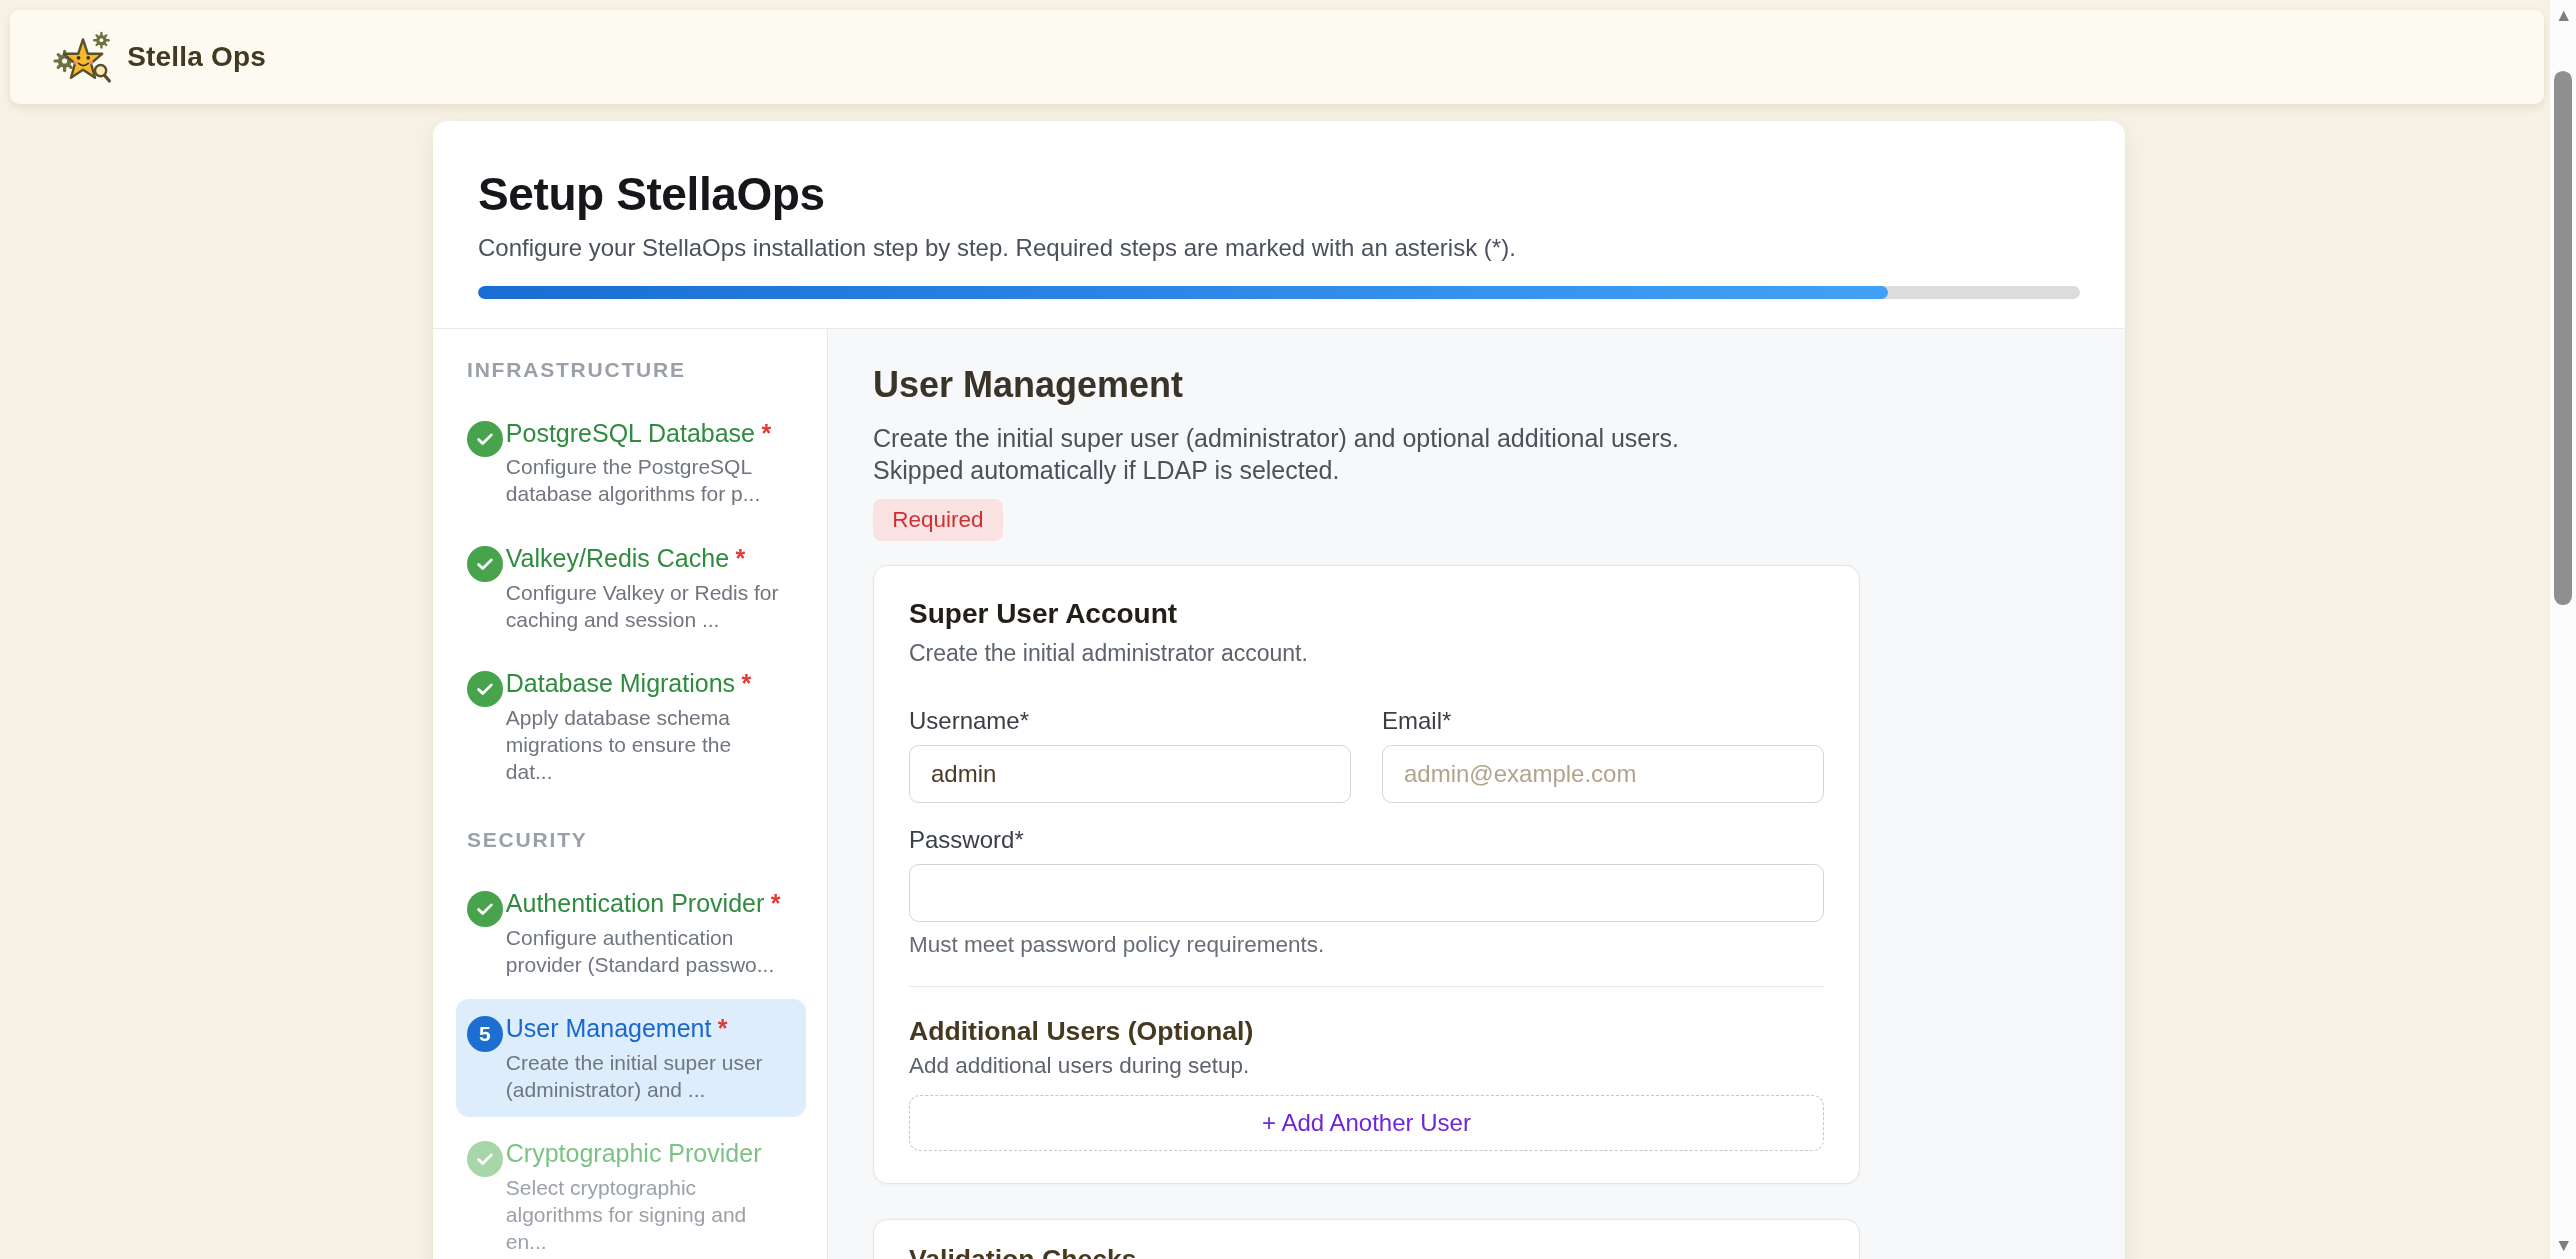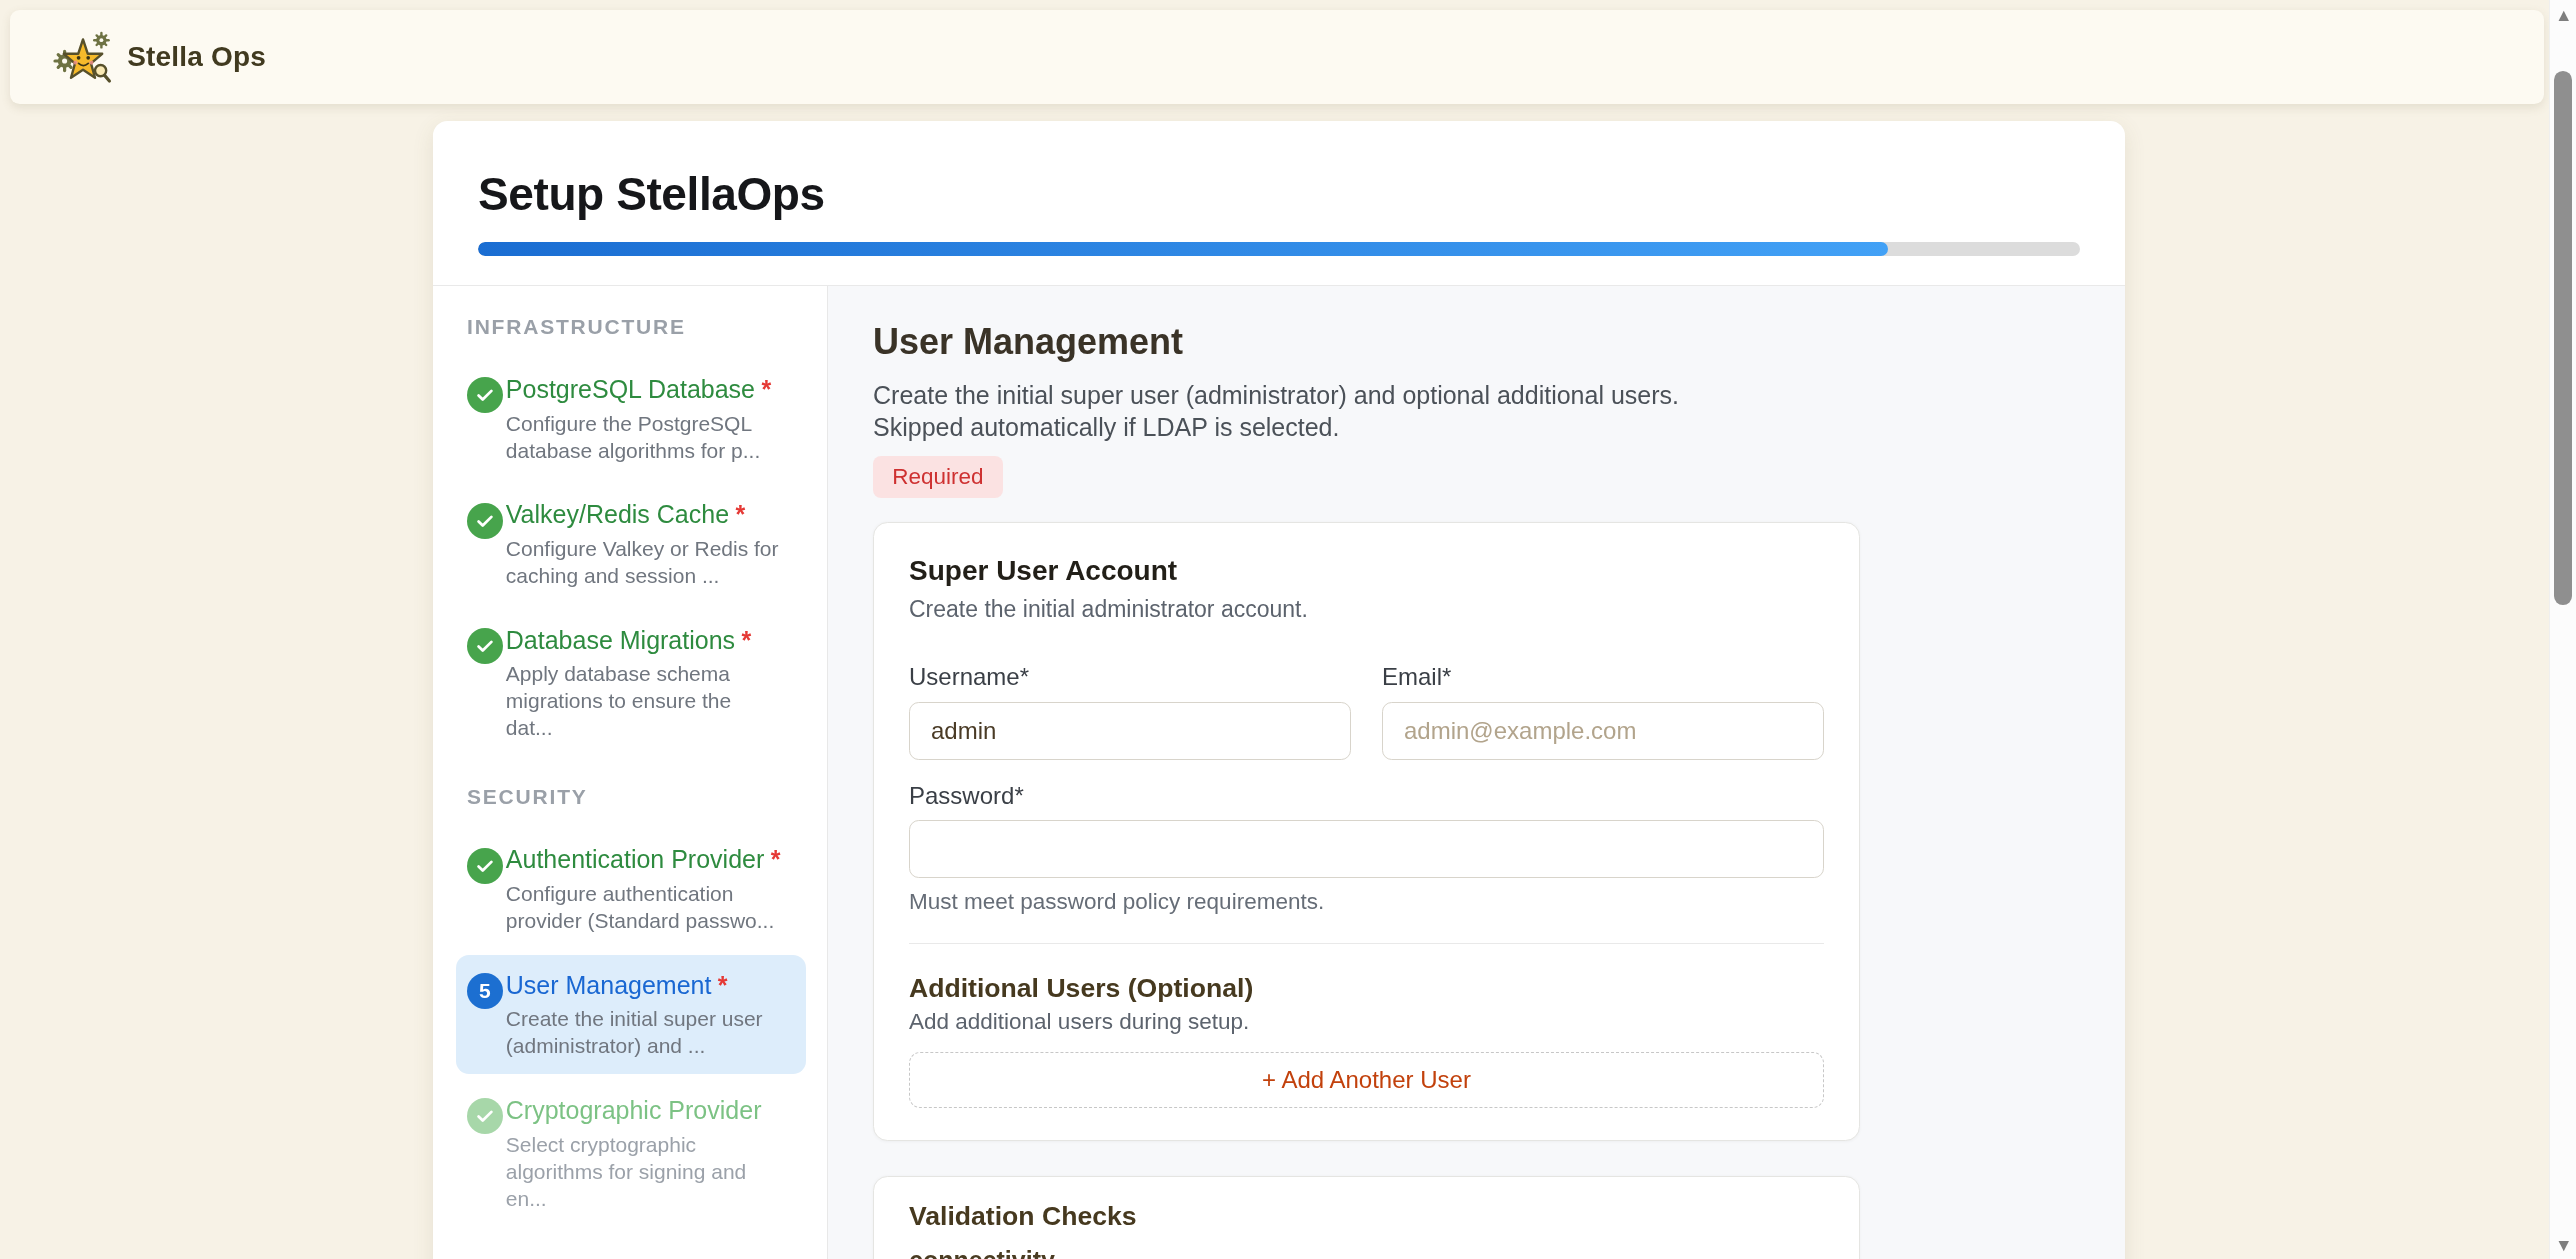--- a/index.html
+++ b/index.html
@@ -78,21 +78,21 @@
   .tinput { width:100%; height:58px; border:0.8px solid #d8d4cb; border-radius:9.7px;
     padding:0 21px; font-size:24px; color:#4a3b26; background:#fff; outline:none;
     font-family:"Liberation Sans", sans-serif; }
   .tinput::placeholder { color:#b2a48c; opacity:1; }
   .pw-row { margin-top:22.5px; }
   .helper { margin-top:11.3px; font-size:22.5px; color:#666d77; line-height:24px; }
   .divider { margin-top:29px; border-top:0.8px solid #e9e9e9; }
   .section2 { margin-top:29px; }
   .p-small { margin-top:6.4px; font-size:22.5px; color:#5c636d; line-height:24px; }
   .dashed-btn { margin-top:17.7px; width:100%; height:56px; background:transparent;
-    border:1.6px dashed #c7c7c7; border-radius:11.3px; font-size:24px; color:#c2410c;
+    border:1.6px dashed #c7c7c7; border-radius:11.3px; font-size:24px; color:#6d28d9;
     font-family:"Liberation Sans", sans-serif; cursor:pointer;
     display:flex; align-items:center; justify-content:center;text-align:right; }
 
   .check-row { margin-top:14.5px; display:flex; gap:21px; align-items:flex-start; }
   .check-name { font-size:25px; font-weight:700; color:#4a3c22; line-height:29px; }
 </style>
 </head>
 <body>
 
 <div class="topbar">
@@ -128,20 +128,21 @@
       <line x1="64" y1="58" x2="70" y2="65" stroke="#57502b" stroke-width="4" stroke-linecap="round"></line>
     </svg>
     <span class="brand-text">Stella Ops</span>
   </div>
 </div>
 
 <div class="main-card">
 
   <div class="card-header">
     <div class="h1">Setup StellaOps</div>
+    <div class="subtitle">Configure your StellaOps installation step by step. Required steps are marked with an asterisk (*).</div>
     <div class="progress-track">
       <div class="progress-fill" id="progress-fill" style="width: 88%;"></div>
     </div>
   </div>
 
   <div class="card-body">
 
     <nav class="sidenav" id="sidenav">
         <div class="side-section-label first">INFRASTRUCTURE</div>
         <div class="side-item done">

